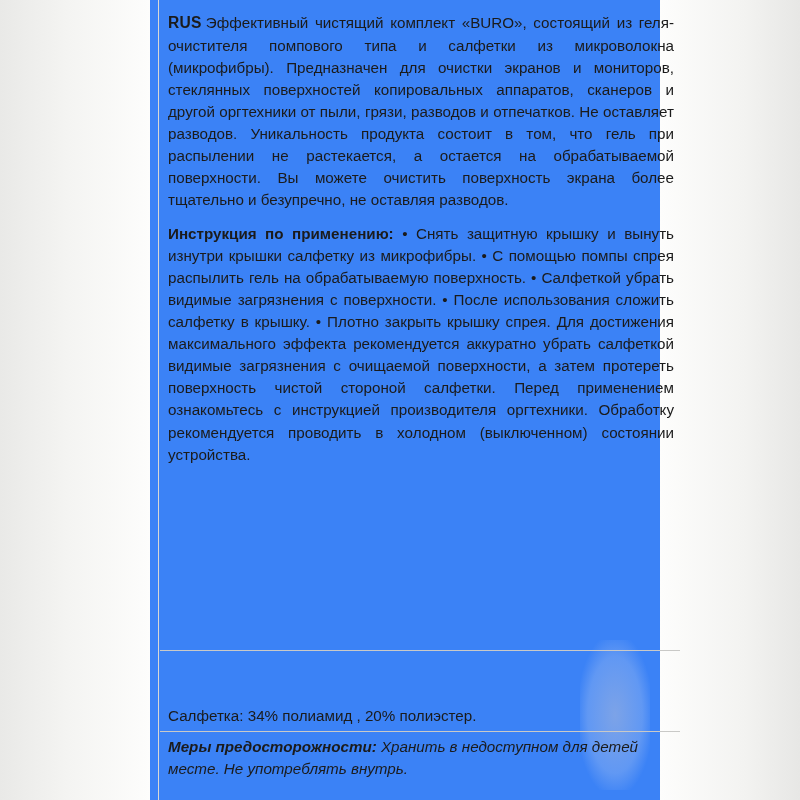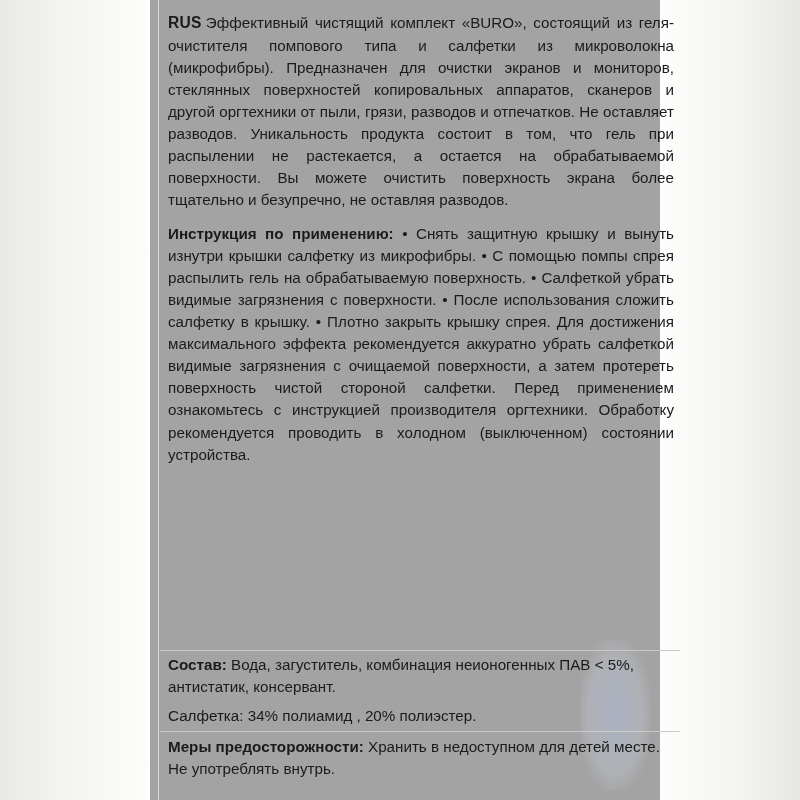--- a/index.html
+++ b/index.html
@@ -10,21 +10,21 @@
     width: 800px;
     height: 800px;
     background: #ffffff;
     font-family: "Liberation Sans", sans-serif;
     overflow: hidden;
   }
   .label-page {
     position: relative;
     width: 800px;
     height: 800px;
-    background: #a3a3a3;
+    background: #3b82f6;
     overflow: hidden;
   }
   
   .edge-left {
     position: absolute;
     left: 0; top: 0;
     width: 150px; height: 800px;
     background: linear-gradient(to right, #e9e9e7 0%, #f4f4f2 45%, #fdfdfc 100%);
     pointer-events: none;
   }
@@ -109,42 +109,40 @@
     color: #1b1b1b;
   }
   .block-caution {
     position: absolute;
     left: 168px;
     top: 736px;
     width: 506px;
     font-size: 15.2px;
     line-height: 1.45;
     color: #1b1b1b;
+    font-style: italic;
   }
 </style>
 </head>
 <body>
 
 <div class="label-page">
 
   <div class="edge-left"></div>
   <div class="edge-right"></div>
   <div class="bluish-blob"></div>
   <div class="vline"></div>
 
   <div class="content">
     <p class="para"><span class="lang-tag">RUS</span><span>Эффективный чистящий комплект «BURO», состоящий из геля-очистителя помпового типа и салфетки из микроволокна (микрофибры). Предназначен для очистки экранов и мониторов, стеклянных поверхностей копировальных аппаратов, сканеров и другой оргтехники от пыли, грязи, разводов и отпечатков. Не оставляет разводов. Уникальность продукта состоит в том, что гель при распылении не растекается, а остается на обрабатываемой поверхности. Вы можете очистить поверхность экрана более тщательно и безупречно, не оставляя разводов.</span></p>
     <p class="para small-gap"><span class="bold-head">Инструкция по применению:</span><span> • Снять защитную крышку и вынуть изнутри крышки салфетку из микрофибры. • С помощью помпы спрея распылить гель на обрабатываемую поверхность. • Салфеткой убрать видимые загрязнения с поверхности. • После использования сложить салфетку в крышку. • Плотно закрыть крышку спрея. Для достижения максимального эффекта рекомендуется аккуратно убрать салфеткой видимые загрязнения с очищаемой  поверхности, а затем протереть поверхность чистой стороной салфетки. Перед применением ознакомьтесь с инструкцией производителя оргтехники. Обработку рекомендуется проводить в холодном (выключенном) состоянии устройства.</span></p>
   </div>
 
   <div class="sep-line sep-1"></div>
 
-  <div class="block-compose">
-    <span class="bold-head">Состав:</span><span> Вода, загуститель, комбинация неионогенных ПАВ &lt; 5%, антистатик, консервант.</span>
-  </div>
 
   <div class="block-napkin">Салфетка: 34% полиамид , 20% полиэстер.</div>
 
   <div class="sep-line sep-2"></div>
 
   <div class="block-caution">
     <span class="bold-head">Меры предосторожности:</span><span> Хранить в недоступном для детей месте. Не употреблять внутрь.</span>
   </div>
 
 </div>

